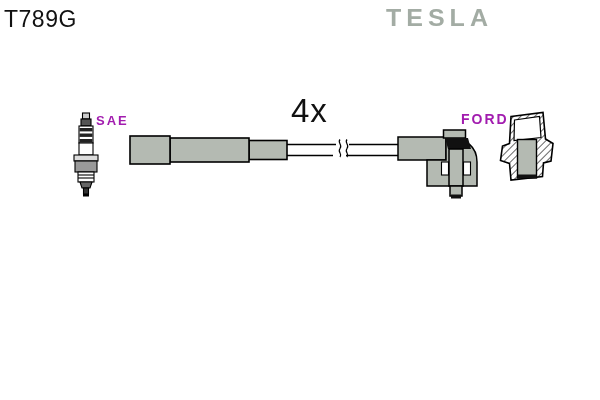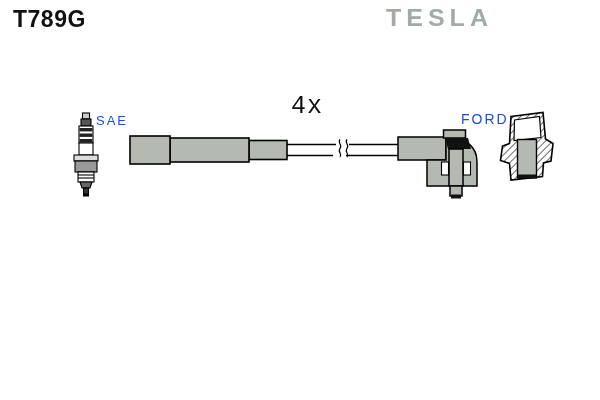--- a/index.html
+++ b/index.html
@@ -1,31 +1,31 @@
 <!DOCTYPE html>
 <html><head>
 <meta charset="utf-8">
 <style>
   html,body{margin:0;padding:0;background:#fff;}
   #stage{
     position:relative;width:600px;height:400px;background:#fff;overflow:hidden;
     font-family:"Liberation Sans","DejaVu Sans",sans-serif;color:#111;
   }
   .abs{position:absolute;}
-  #product-code{left:13px;top:6px;font-size:23px;font-weight:bold;letter-spacing:.5px;}
+  #product-code{left:4px;top:6px;font-size:23px;font-weight:normal;letter-spacing:.5px;}
   #product-desc{left:14px;top:34px;font-size:10.5px;letter-spacing:.3px;}
   #brand-logo{
     left:386px;top:4px;width:110px;font-size:25px;font-weight:900;
     letter-spacing:5px;color:#a3aca4;transform:scaleY(.92);
     font-family:"Liberation Sans","DejaVu Sans",sans-serif;
   }
-  .small-label{font-size:13px;letter-spacing:2px;color:#1d4ed8;}
+  .small-label{font-size:13px;letter-spacing:2px;color:#a21caf;font-weight:bold;}
   #label-sae{left:96px;top:113px;}
   #label-ford{left:461px;top:111px;font-size:14px;}
-  #label-qty{left:291px;top:92px;font-size:25px;letter-spacing:1px;font-family:Liberation Mono, monospace;}
+  #label-qty{left:291px;top:92px;font-size:33px;letter-spacing:1px;}
   #drawing{position:absolute;left:0;top:0;}
 </style>
 </head>
 <body>
 
 <div id="stage">
 
   <div id="product-code" class="abs">T789G</div>
   <div id="brand-logo" class="abs">TESLA</div>
 

